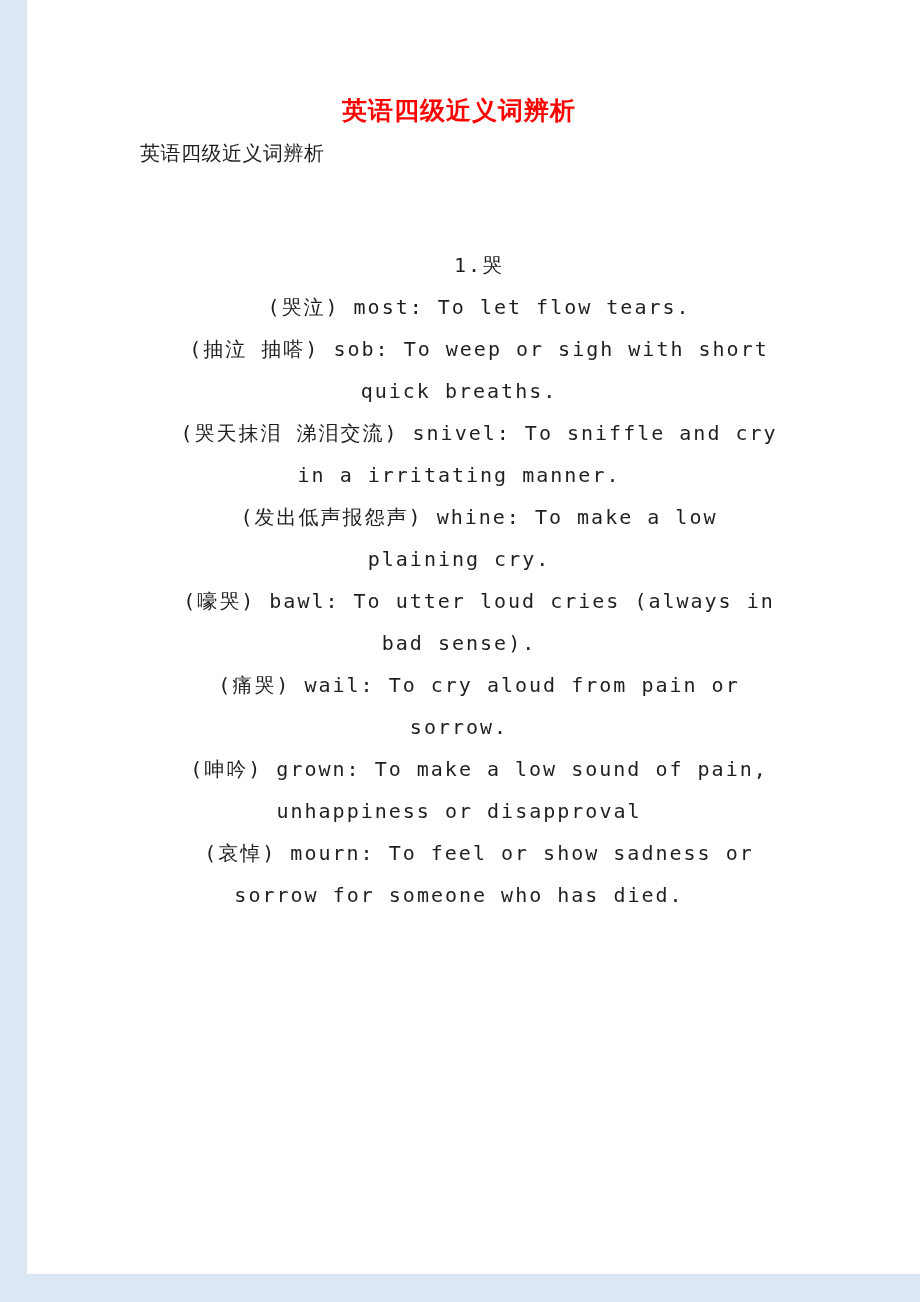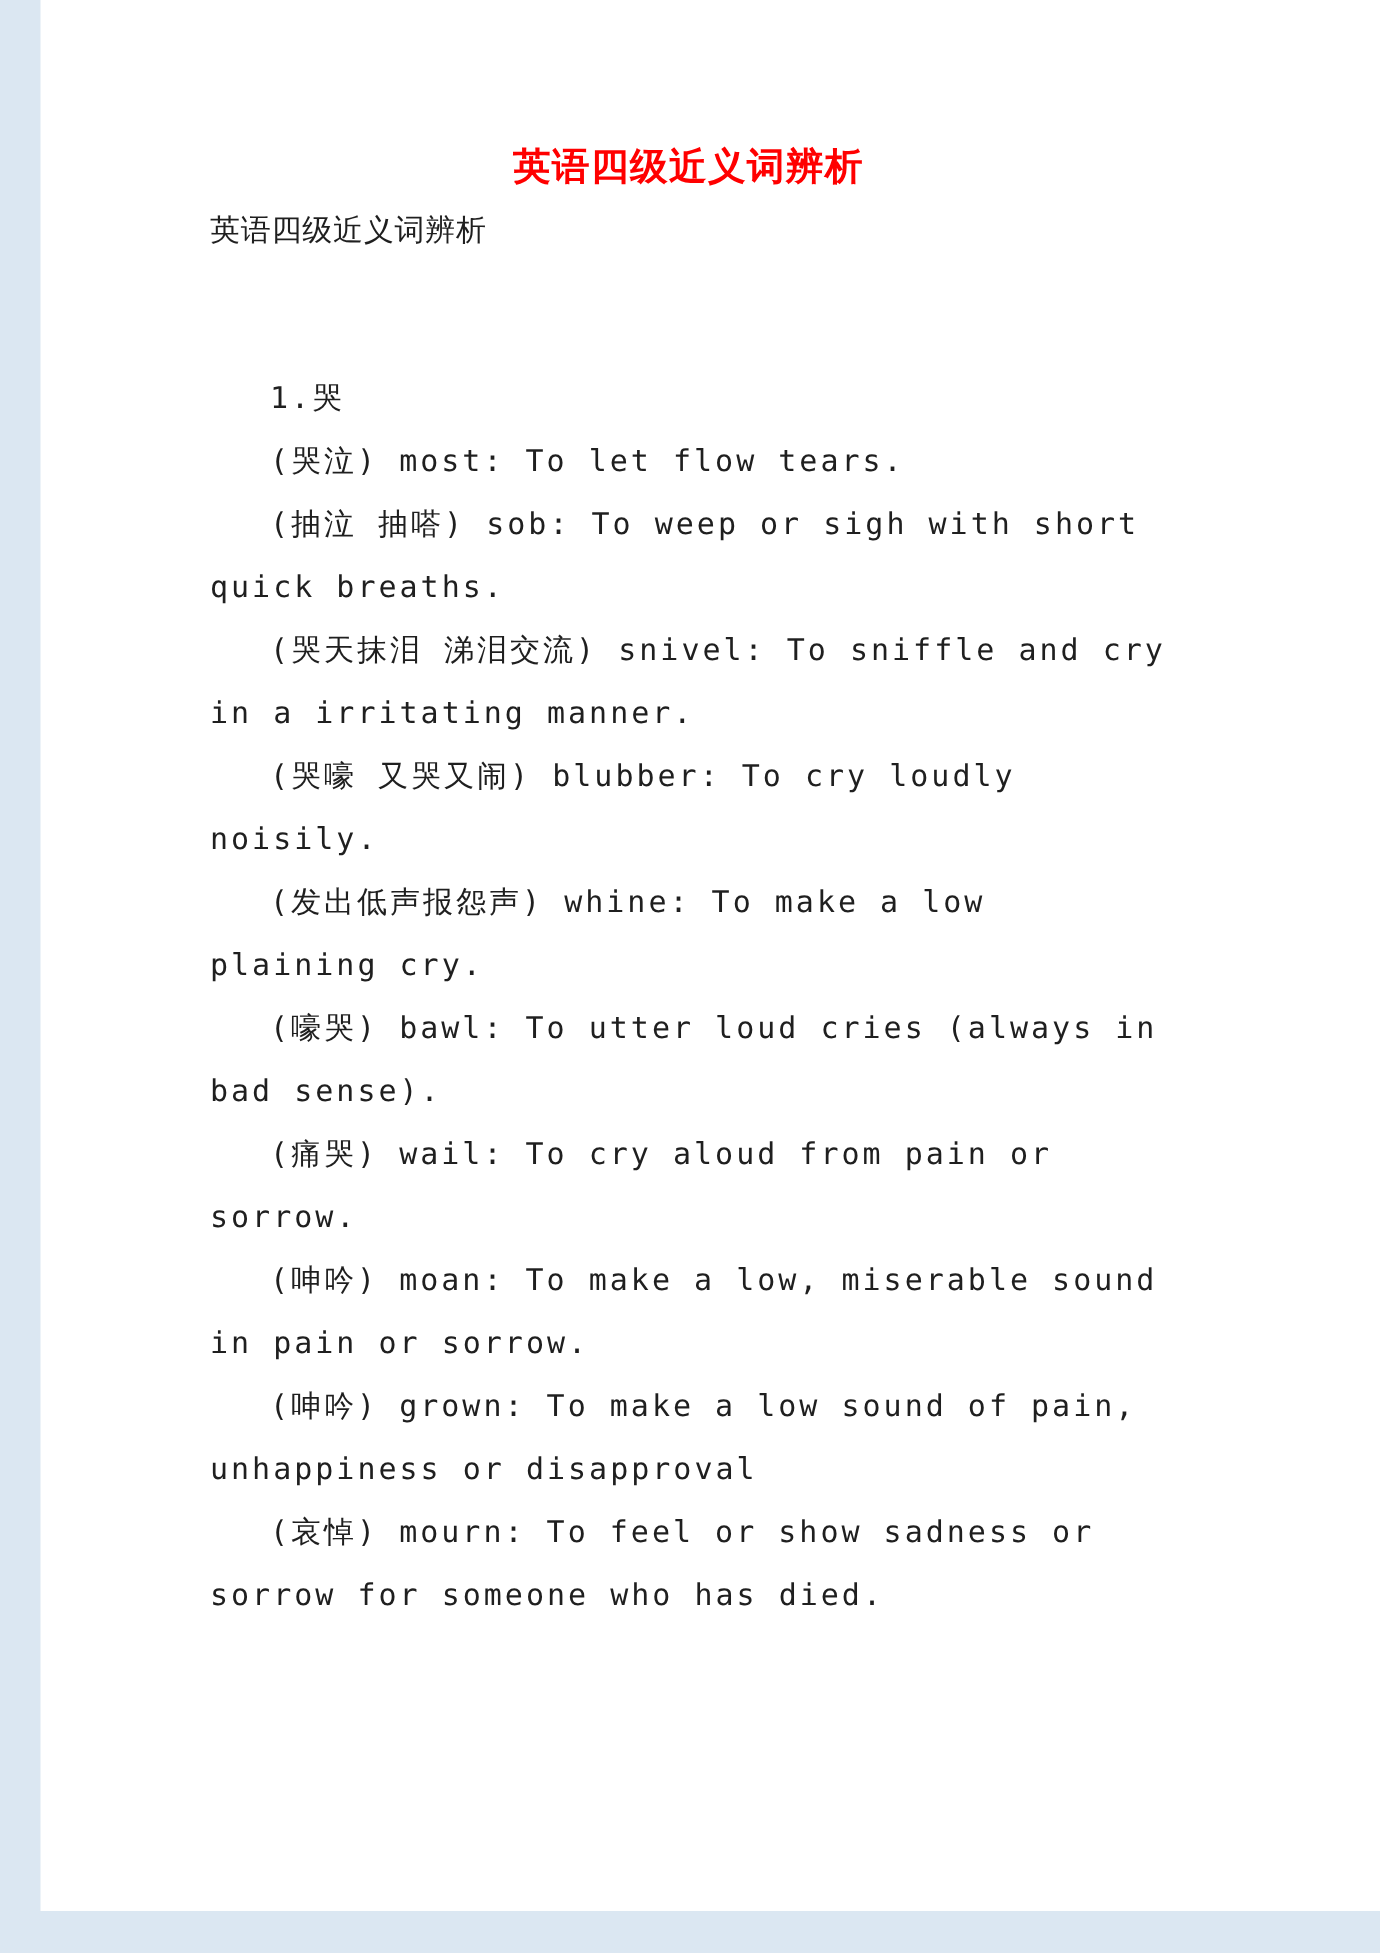--- a/index.html
+++ b/index.html
@@ -55,35 +55,34 @@
     line-height: 42px;
     letter-spacing: 2px;
     text-align: justify;
   }
   .item {
     margin: 0;
     font-size: 20px;
     line-height: 42px;
     letter-spacing: 2px;
     text-indent: 2em;
+    text-align: center;
   }
 </style>
 </head>
 <body>
 
 <div class="edge-left"></div>
 <div class="edge-bottom"></div>
 
 <div class="content">
   <h1 class="title">英语四级近义词辨析</h1>
   <p class="subtitle">英语四级近义词辨析</p>
   <p class="item">1.哭</p>
   <p class="item">(哭泣) most: To let flow tears.</p>
   <p class="item">(抽泣 抽嗒) sob: To weep or sigh with short quick breaths.</p>
   <p class="item">(哭天抹泪 涕泪交流) snivel: To sniffle and cry in a irritating manner.</p>
-  <p class="item">(哭嚎 又哭又闹) blubber: To cry loudly noisily.</p>
   <p class="item">(发出低声报怨声) whine: To make a low plaining cry.</p>
   <p class="item">(嚎哭) bawl: To utter loud cries (always in bad sense).</p>
   <p class="item">(痛哭) wail: To cry aloud from pain or sorrow.</p>
-  <p class="item">(呻吟) moan: To make a low, miserable sound in pain or sorrow.</p>
   <p class="item">(呻吟) grown: To make a low sound of pain, unhappiness or disapproval</p>
   <p class="item">(哀悼) mourn: To feel or show sadness or sorrow for someone who has died.</p>
 </div>
 
 </body></html>

